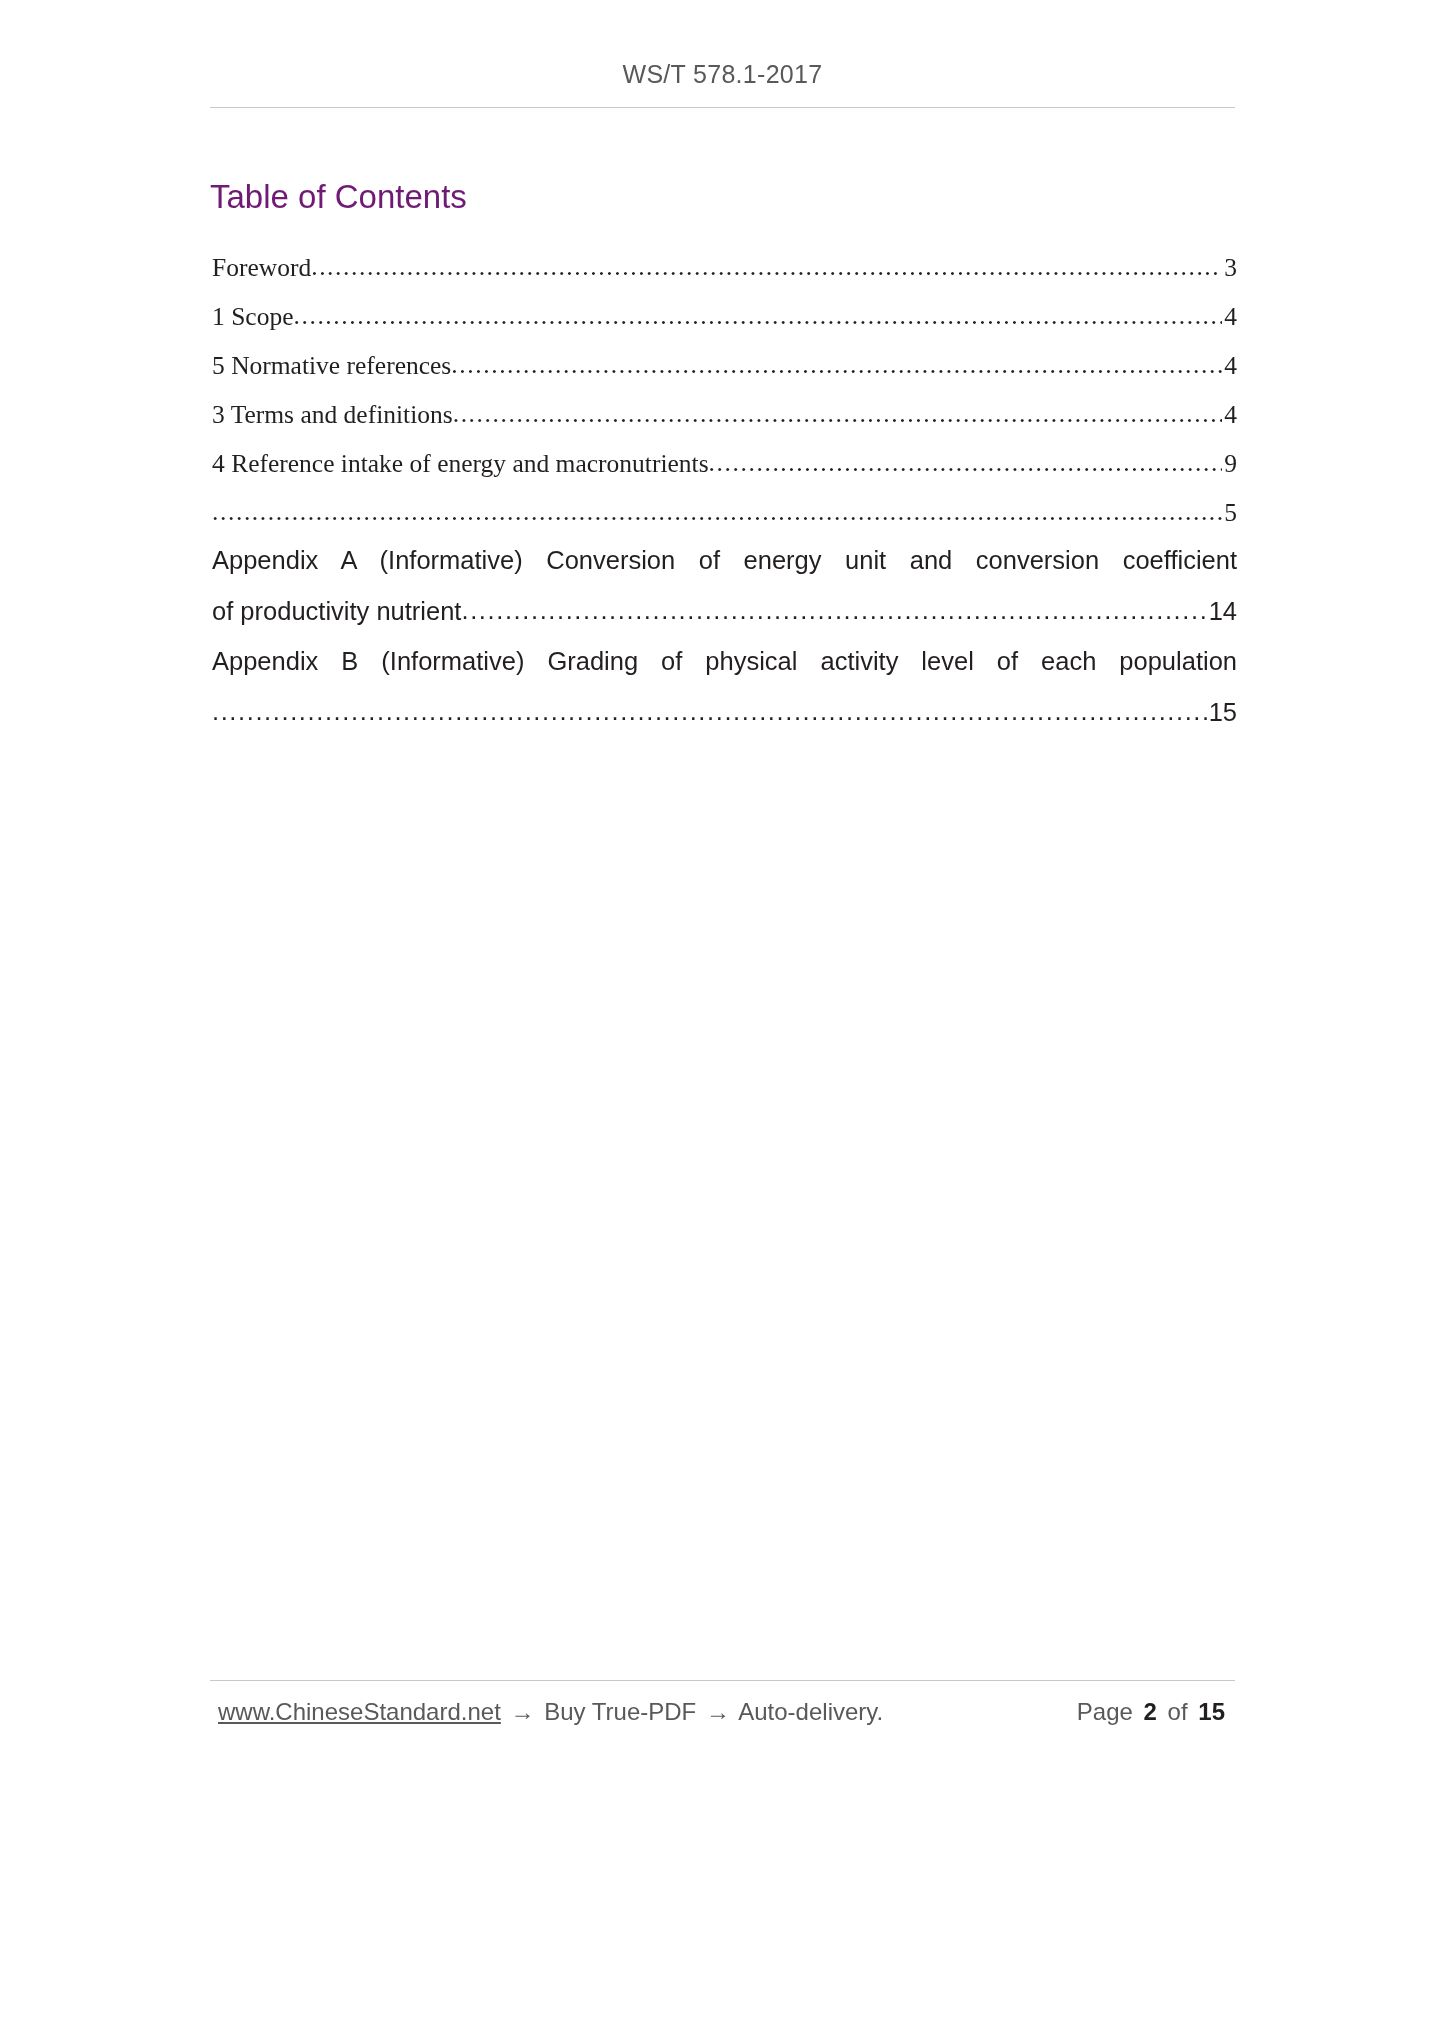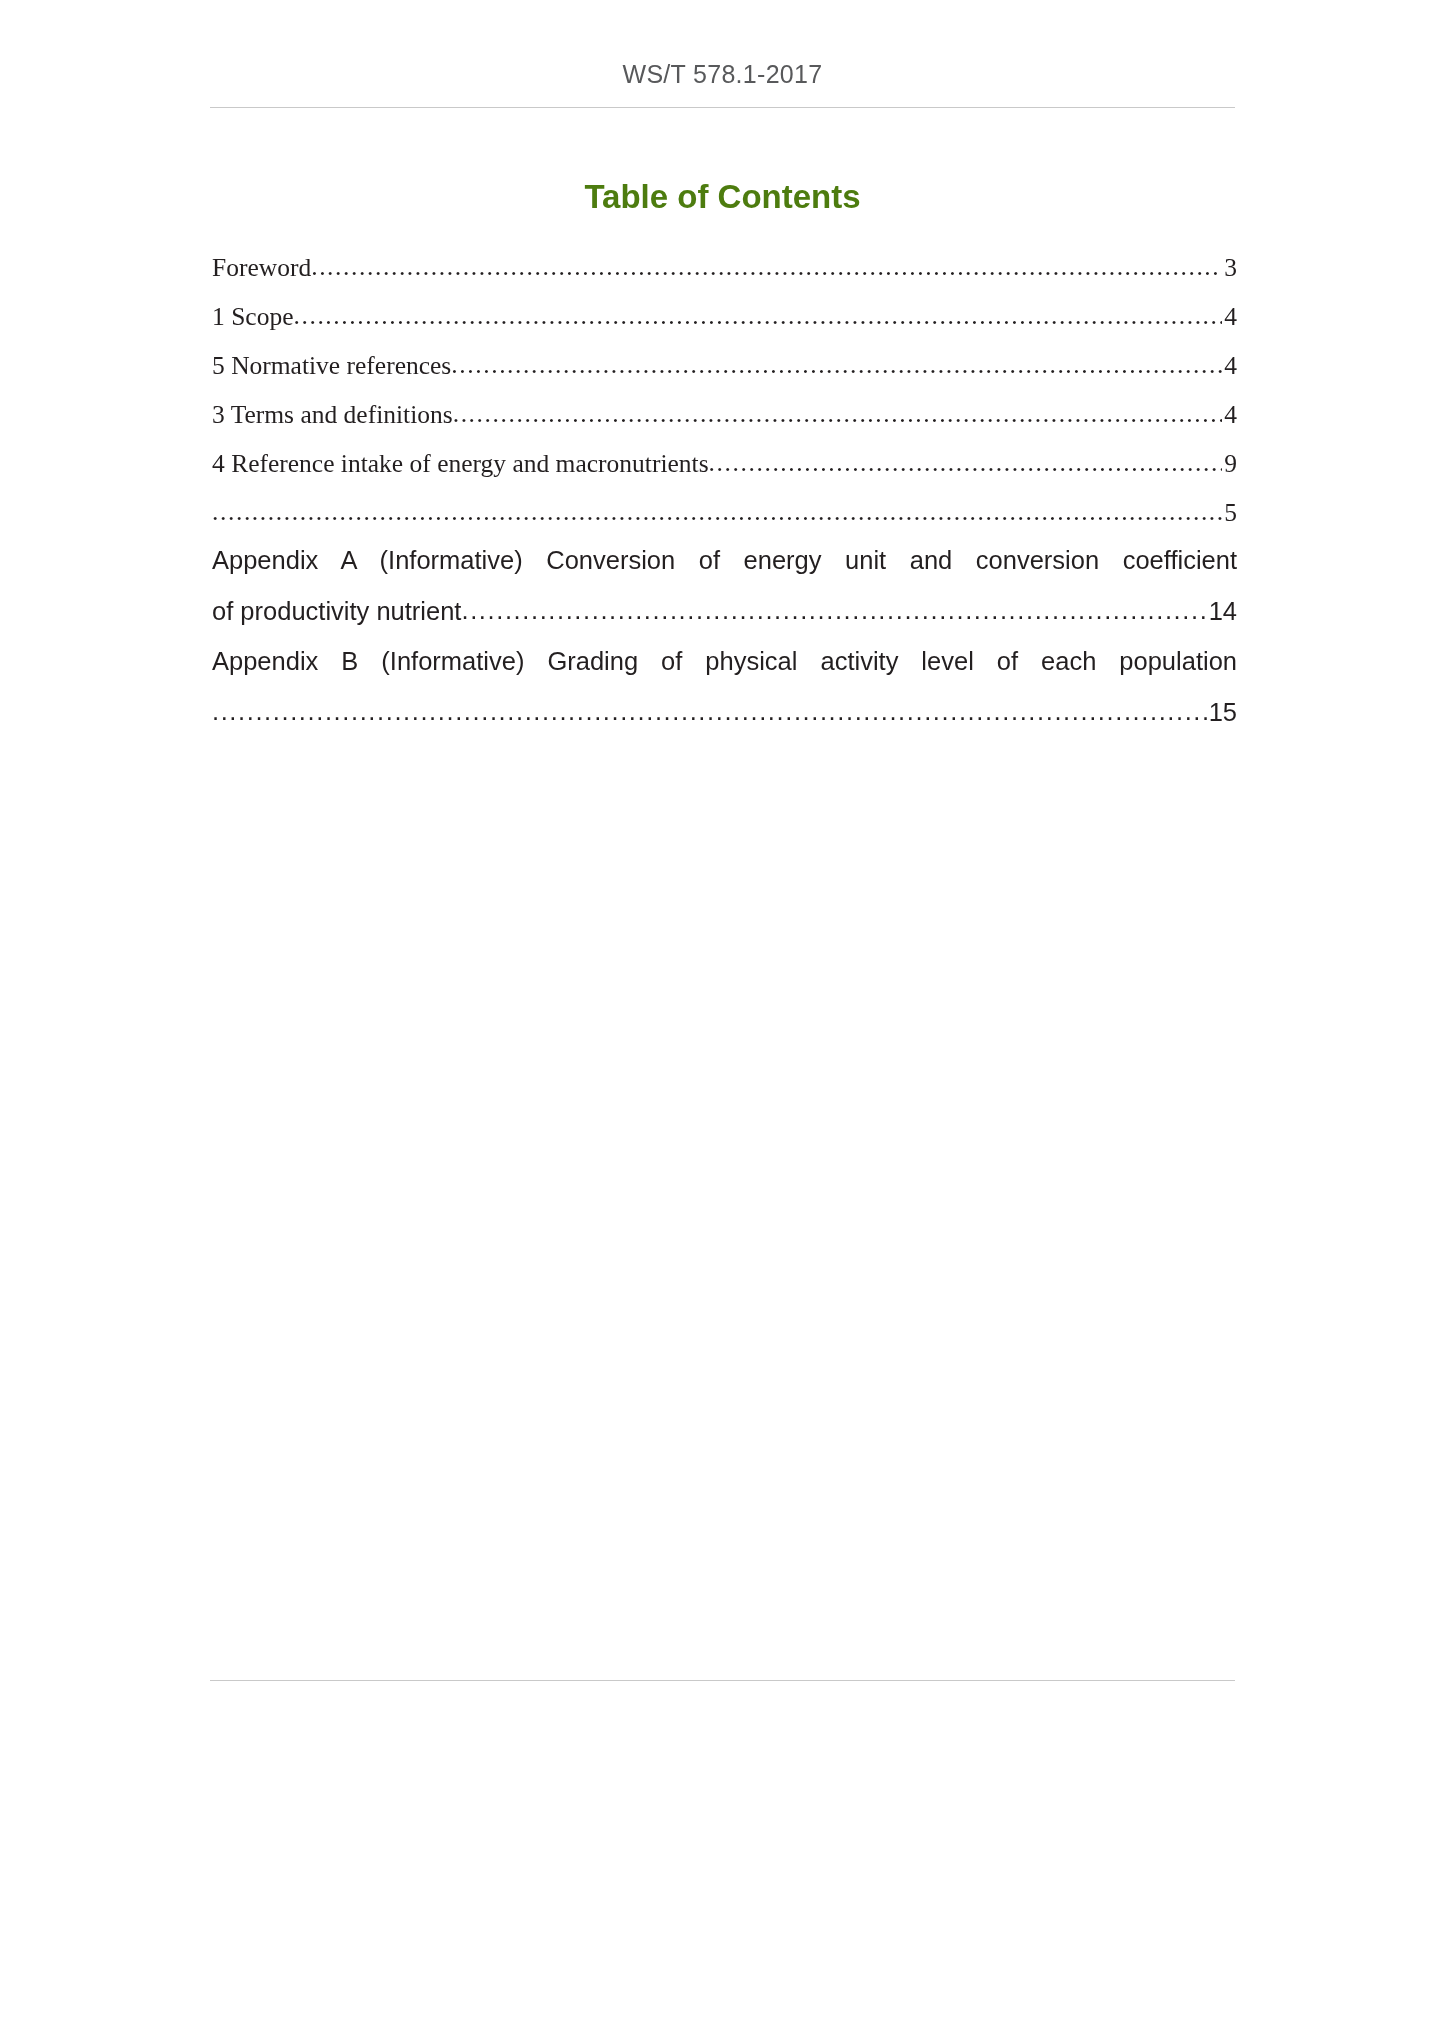--- a/index.html
+++ b/index.html
@@ -35,24 +35,24 @@
     left: 210px;
     width: 1025px;
     height: 1px;
     background: #c9c9c9;
   }
   .title {
     position: absolute;
     top: 178px;
     left: 210px;
     width: 1025px;
-    text-align: center;
+    text-align: left;
     font-size: 33px;
-    font-weight: bold;
-    color: #4d7c0f;
+    font-weight: normal;
+    color: #701a75;
   }
   .toc {
     position: absolute;
     top: 254px;
     left: 212px;
     width: 1025px;
   }
   .toc-entry {
     display: flex;
     align-items: flex-end;
@@ -219,14 +219,29 @@
         <span class="label"></span>
         <span class="dots">..................................................................................................................................</span>
         <span class="page-no">15</span>
       </span>
     </div>
 
   </div>
 
   <div class="footer-rule"></div>
 
+  <div class="footer">
+    <div class="footer-left">
+      <span class="site">www.ChineseStandard.net</span>
+      <span class="arrow">→</span>
+      <span>Buy True-PDF</span>
+      <span class="arrow">→</span>
+      <span>Auto-delivery.</span>
+    </div>
+    <div class="footer-right">
+      <span>Page</span>
+      <span class="num">2</span>
+      <span>of</span>
+      <span class="num">15</span>
+    </div>
+  </div>
 
 </div>
 
 </body></html>

